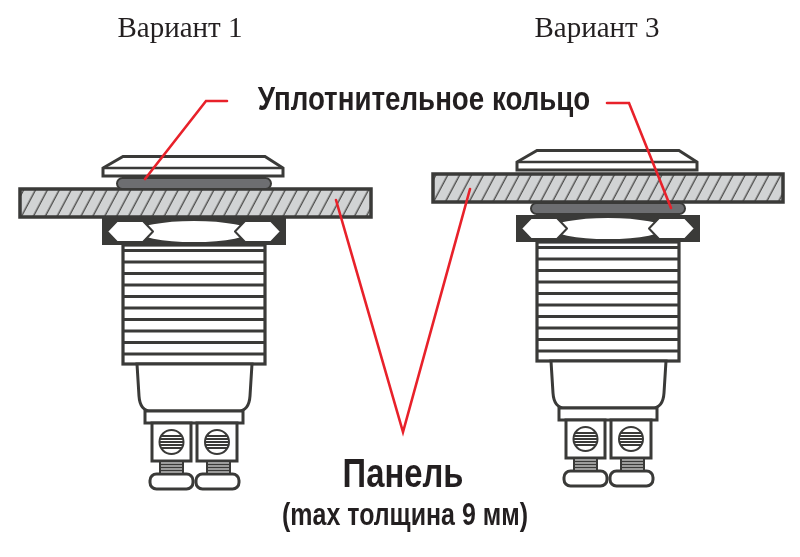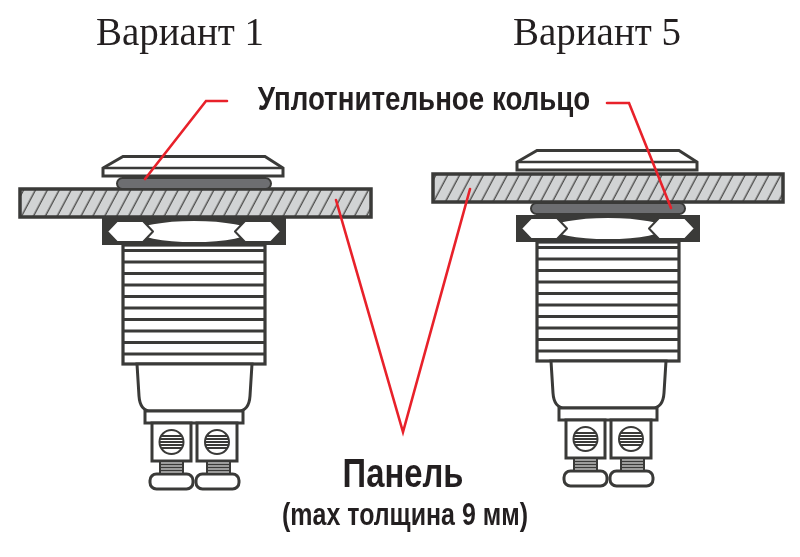--- a/index.html
+++ b/index.html
@@ -20,21 +20,21 @@
   .thin {fill:none;stroke:var(--outline);stroke-width:3.2;}
   .fine {fill:none;stroke:var(--outline);stroke-width:2;}
   .dark {fill:var(--outline);stroke:none;}
   .white2{fill:#ffffff;stroke:var(--outline);stroke-width:2;stroke-linejoin:round;}
   .ringc{fill:var(--ring-fill);stroke:var(--outline);stroke-width:2;}
   .panelc{fill:url(#hatch);stroke:var(--outline);stroke-width:3.5;}
   .red  {fill:none;stroke:var(--leader);stroke-width:2.6;stroke-linecap:round;stroke-linejoin:miter;}
 
   
   .lbl{position:absolute;white-space:nowrap;color:var(--text);line-height:1.05;}
-  .title{font-family:"Liberation Serif",serif;font-size:39px;font-weight:400;transform:translateX(-50%);}
+  .title{font-family:"Liberation Serif",serif;font-size:29px;font-weight:400;transform:translateX(-50%);}
   .boldlbl{font-family:"Liberation Sans",sans-serif;font-weight:700;}
   .ringlbl{font-size:33px;transform:translateX(-50%) scaleX(0.84);}
   .panellbl{font-size:41px;transform:translateX(-50%) scaleX(0.80);}
   .notelbl{font-size:32px;transform:translateX(-50%) scaleX(0.78);}
 </style>
 </head>
 <body>
 
 <div class="stage">
 
@@ -103,20 +103,20 @@
       </g>
     </g>
 
     <path class="red" d="M227 101 L206 101 L145 179"></path>
     <path class="red" d="M607 103 L629 103 L671 208"></path>
     <path class="red" d="M336 200 L403 432 L470 189"></path>
   </svg>
 
   <div class="lbl title" style="left:180px;top:12px;">Вариант 1</div>
 
-  <div class="lbl title" style="left:597px;top:12px;">Вариант 5</div>
+  <div class="lbl title" style="left:597px;top:12px;">Вариант 3</div>
 
   <div class="lbl boldlbl ringlbl" style="left:424px;top:82px;">Уплотнительное кольцо</div>
 
   <div class="lbl boldlbl panellbl" style="left:403px;top:452px;">Панель</div>
 
   <div class="lbl boldlbl notelbl" style="left:405px;top:498px;">(max толщина 9 мм)</div>
 </div>
 
 </body></html>

